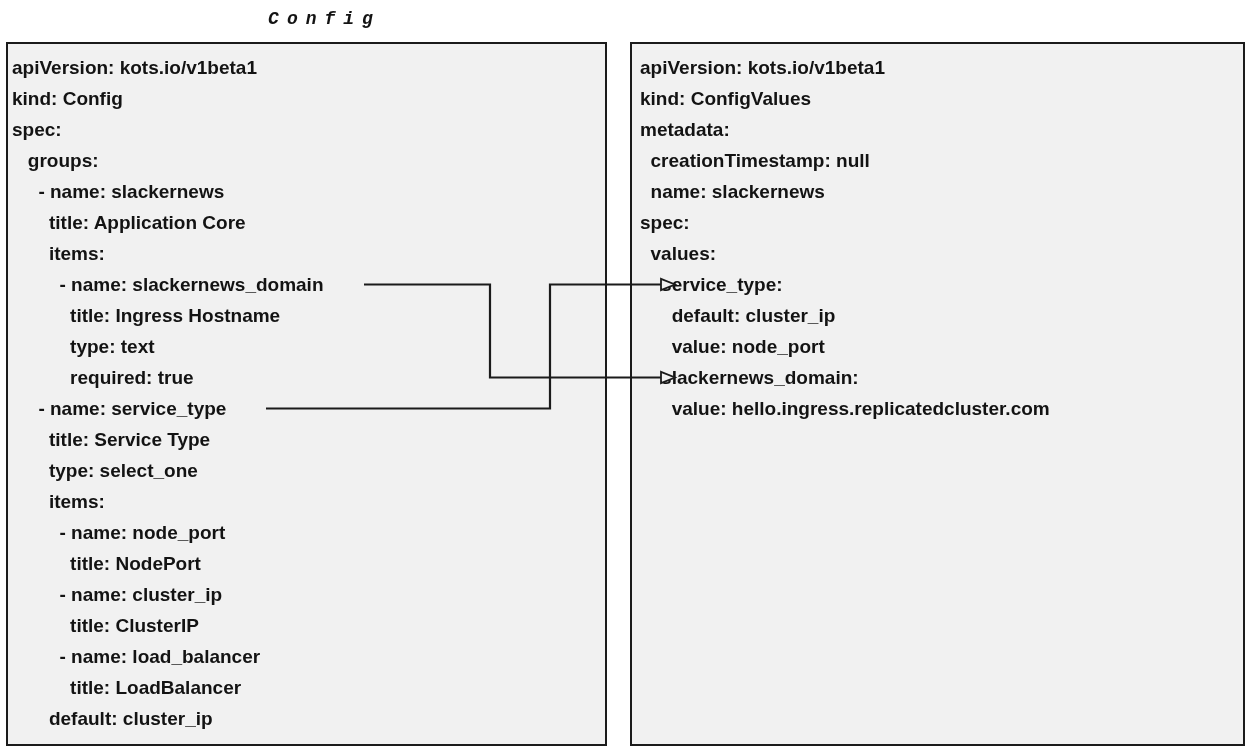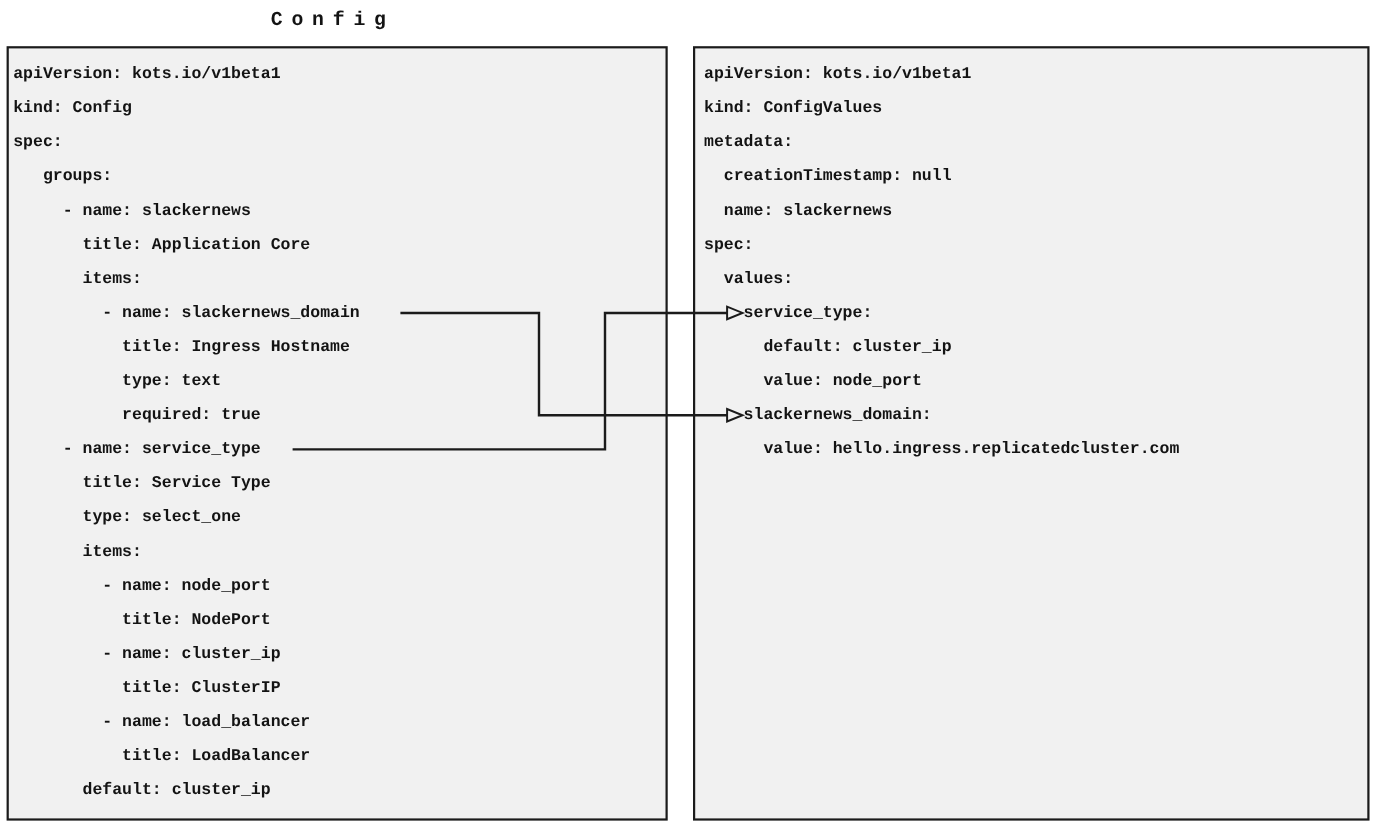--- a/index.html
+++ b/index.html
@@ -24,35 +24,35 @@
     top: 4px;
     height: 30px;
     line-height: 30px;
     text-align: center;
     font-size: 18px;
     font-weight: 700;
     letter-spacing: 8px;
     color: var(--text);
     white-space: nowrap;
   }
-  .panel-title.left  { left: 2px;   width: 601px; }
+  .panel-title.left  { left: 24px;   width: 601px; font-style: italic; }
   .panel-title.right { left: 630px; width: 615px; }
   .panel {
     position: absolute;
     top: 42px;
     height: 704px;
     background: var(--panel-bg);
     border: 2px solid var(--panel-border);
   }
   .panel.left  { left: 6px;   width: 601px; }
   .panel.right { left: 630px; width: 615px; }
   .panel pre {
     margin: 0;
-    font-family: Liberation Mono, monospace;
-    font-size: 15px;
+    font-family: Liberation Sans, sans-serif;
+    font-size: 19px;
     font-weight: 700;
     line-height: 31px;
     color: var(--text);
     white-space: pre;
   }
   .panel.left  pre { padding: 8px 0 0 4px; }
   .panel.right pre { padding: 8px 0 0 8px; }
   svg.arrows {
     position: absolute;
     left: 0; top: 0;

